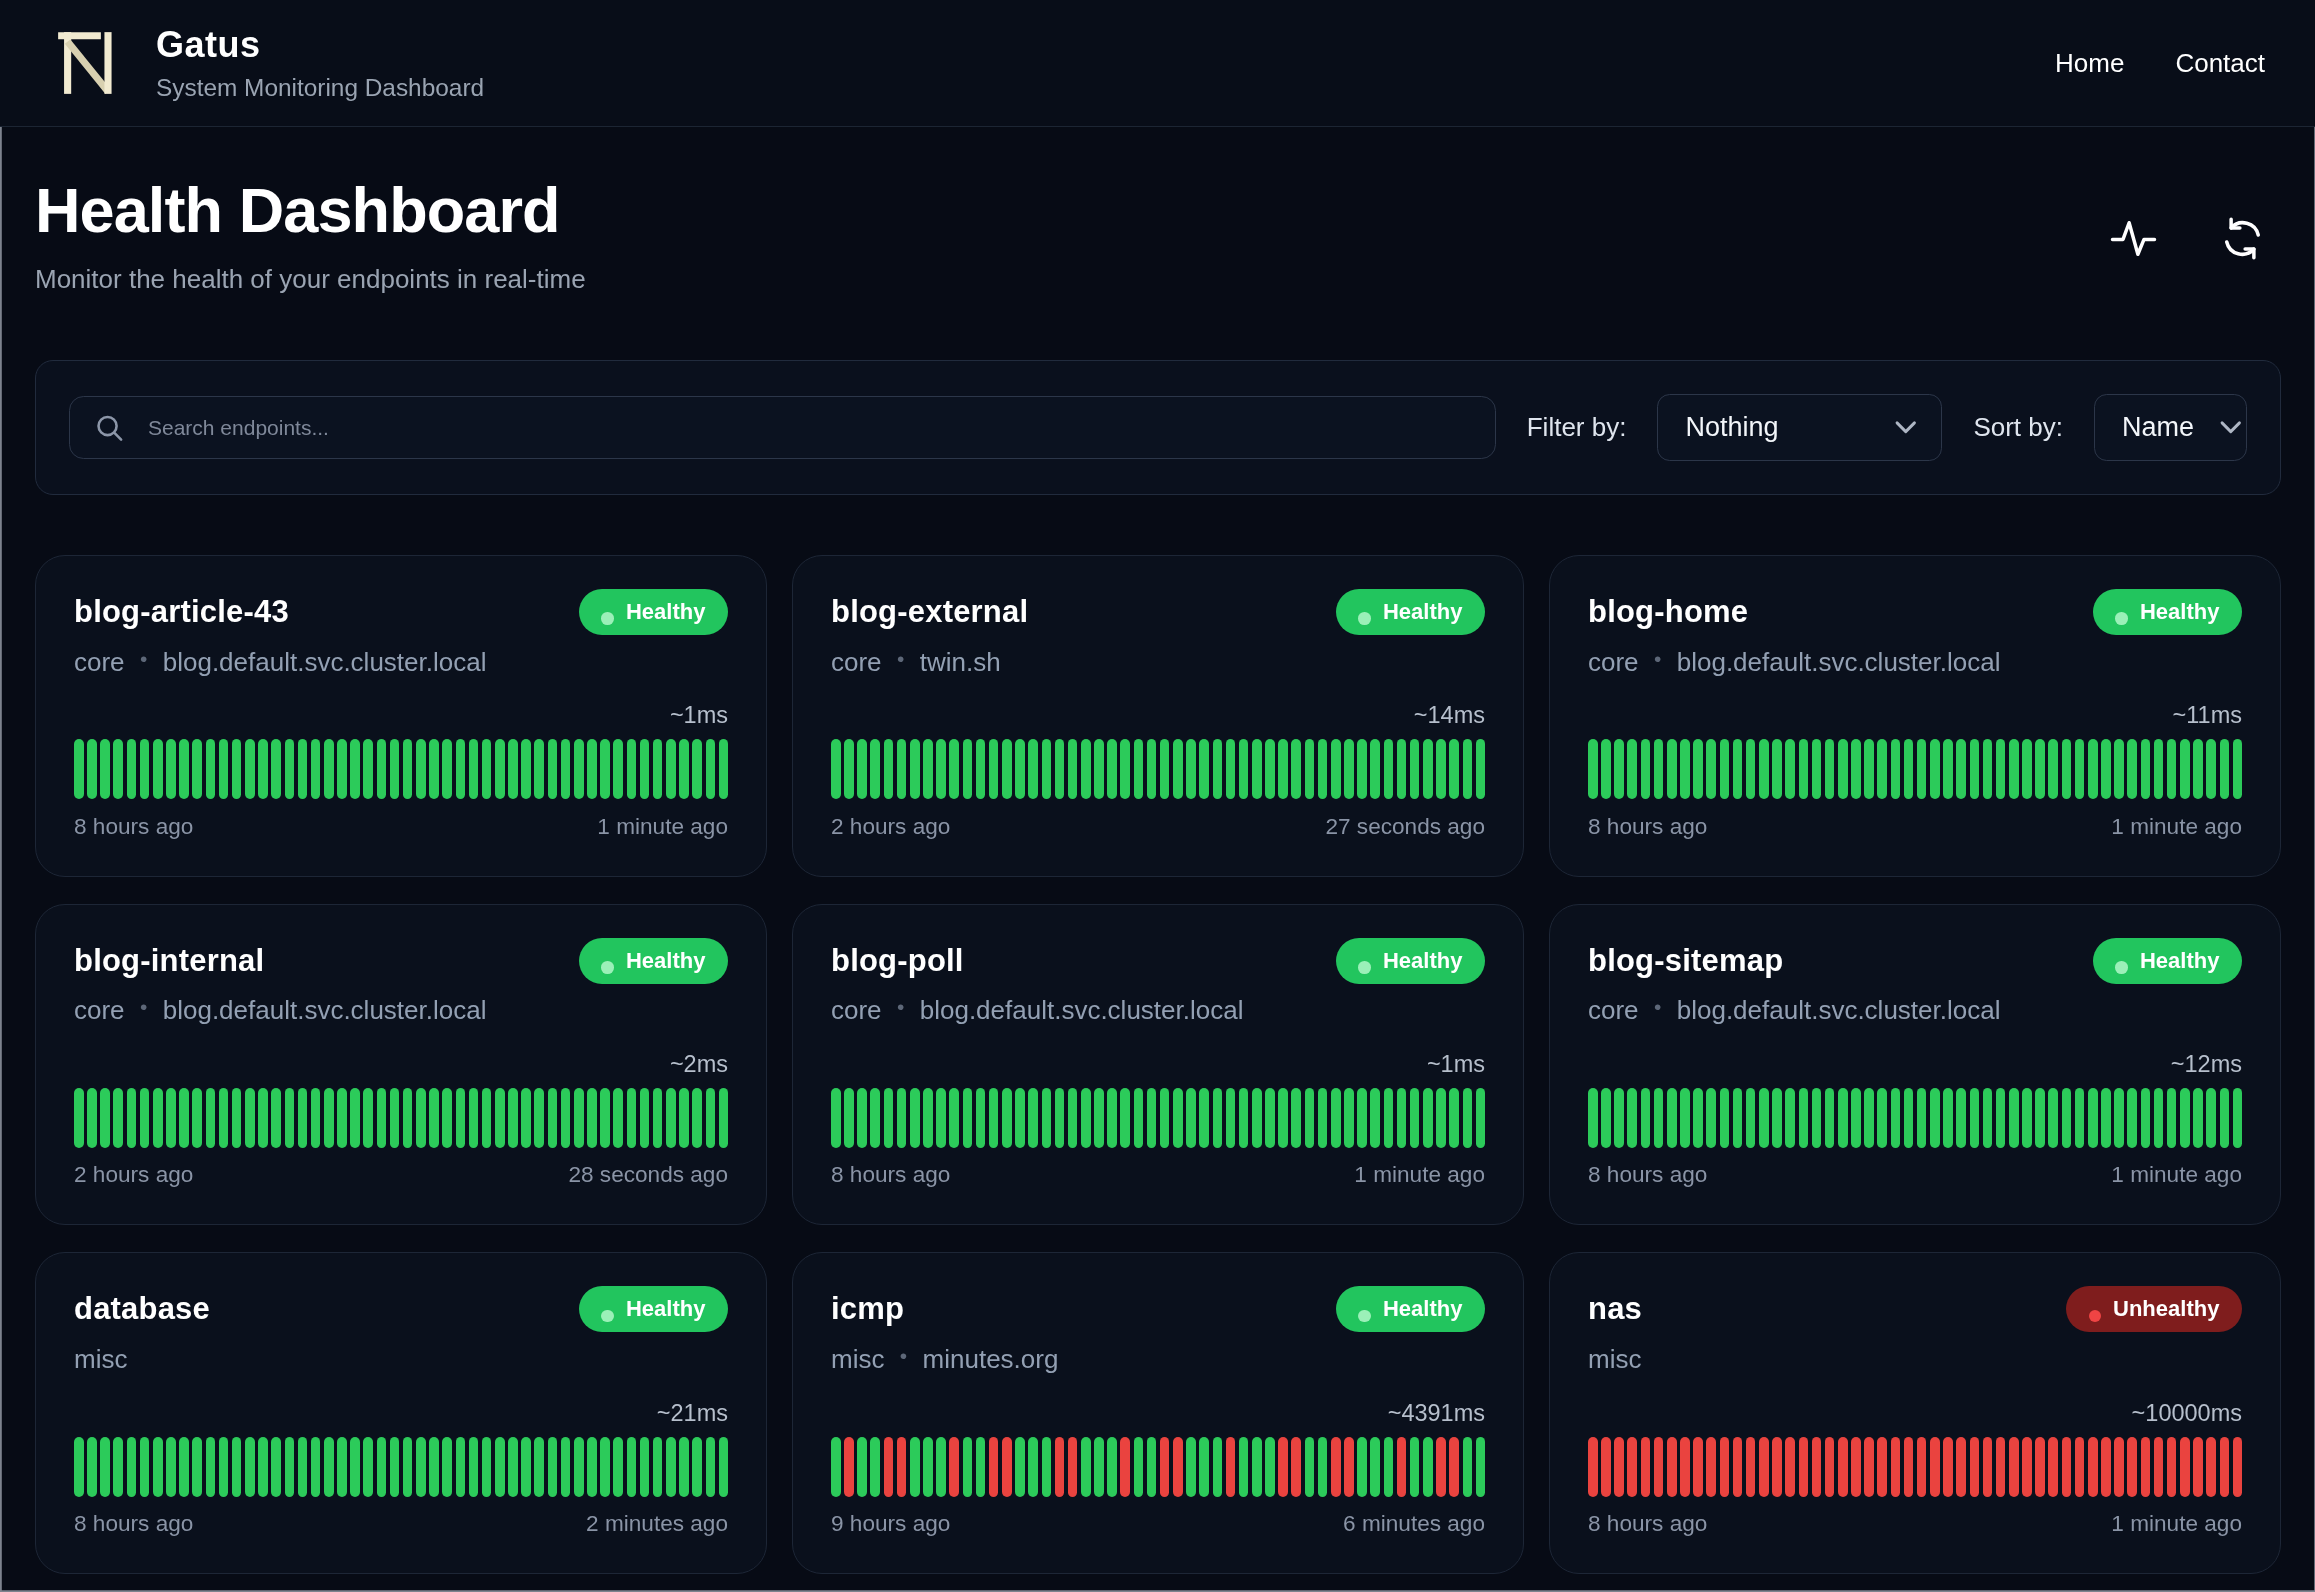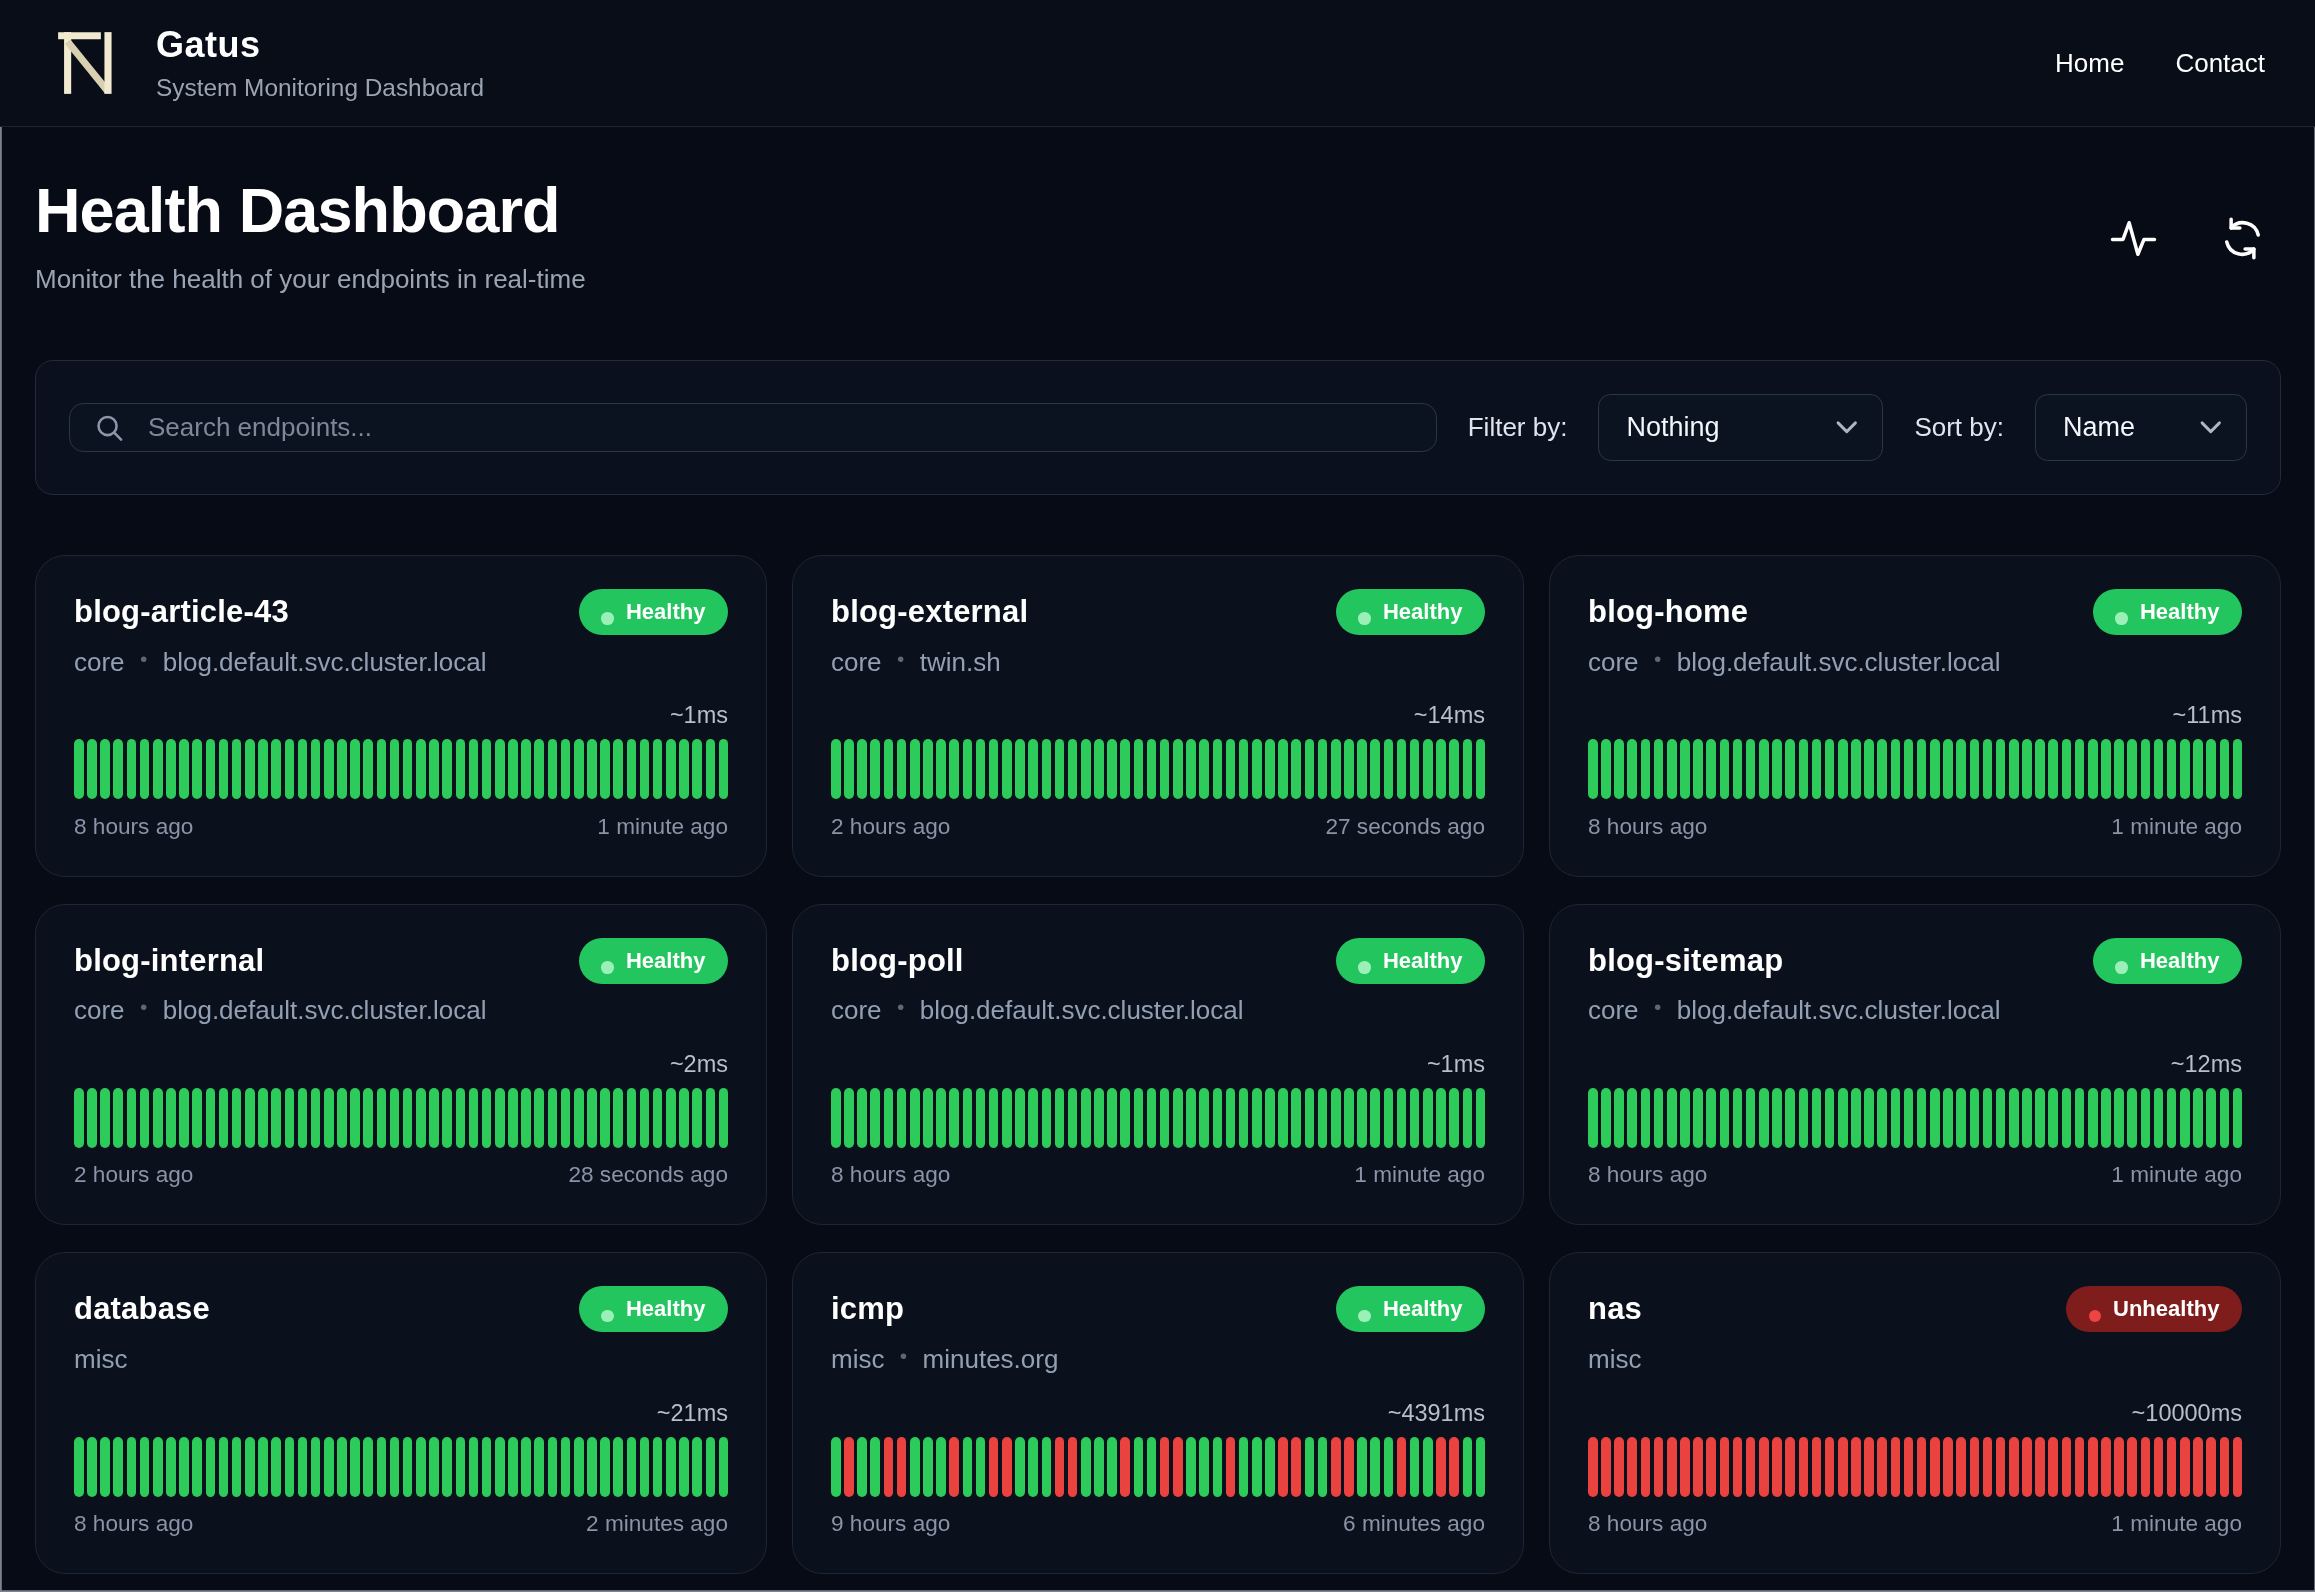--- a/index.html
+++ b/index.html
@@ -47,46 +47,46 @@
     display: flex;
     align-items: center;
     gap: 31px;
   }
   .search-box { flex: 1; position: relative; }
   .search-box svg {
     position: absolute; left: 25px; top: 50%; transform: translateY(-50%);
     width: 31px; height: 31px;
   }
   .search-input {
-    width: 100%; height: 49px;
+    width: 100%; height: 63px;
     background: #0b1220;
     border: 0.9px solid #2c3649;
     border-radius: 14.5px;
     padding: 0 16px 0 78px;
-    font-size: 26px;
+    font-size: 21px;
     color: #e6eaf1;
     font-family: "Liberation Sans", sans-serif;
     outline: none;
   }
   .search-input::placeholder { color: #7f8899; }
   .tb-label { font-size: 26px; color: #dfe5ee; white-space: nowrap; text-align: right; }
   .select {
     height: 67px;
     display: flex; align-items: center; justify-content: space-between;
     gap: 25px;
     padding: 0 23.5px 0 27px;
     background: #0b1220;
     border: 0.9px solid #2c3649;
     border-radius: 12.7px;
     font-size: 27px; color: #f3f6fa;
     cursor: pointer;
     flex: 0 0 auto;
   }
   .select.filter { width: 285px; }
-  .select.sort { width: 212px; }
+  .select.sort { width: 153px; }
   .select svg { width: 23.5px; height: 14.5px; flex: 0 0 auto; }
 
   
   .grid {
     display: grid;
     grid-template-columns: repeat(3, 1fr);
     gap: 27px 25px;
     margin-top: 60px;
   }
   .card {

